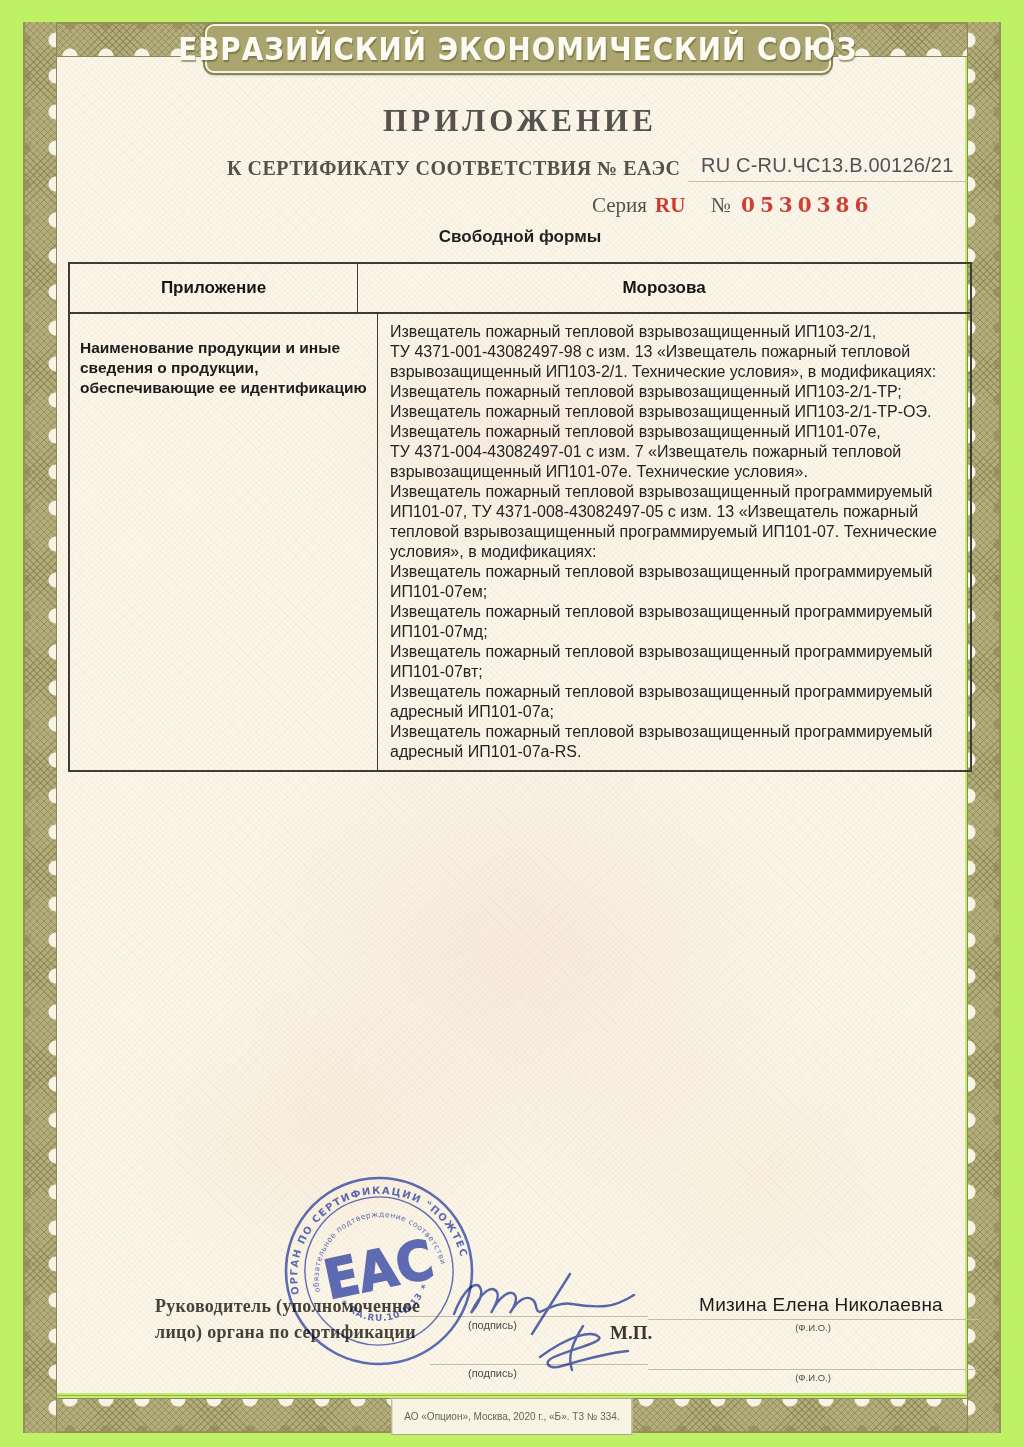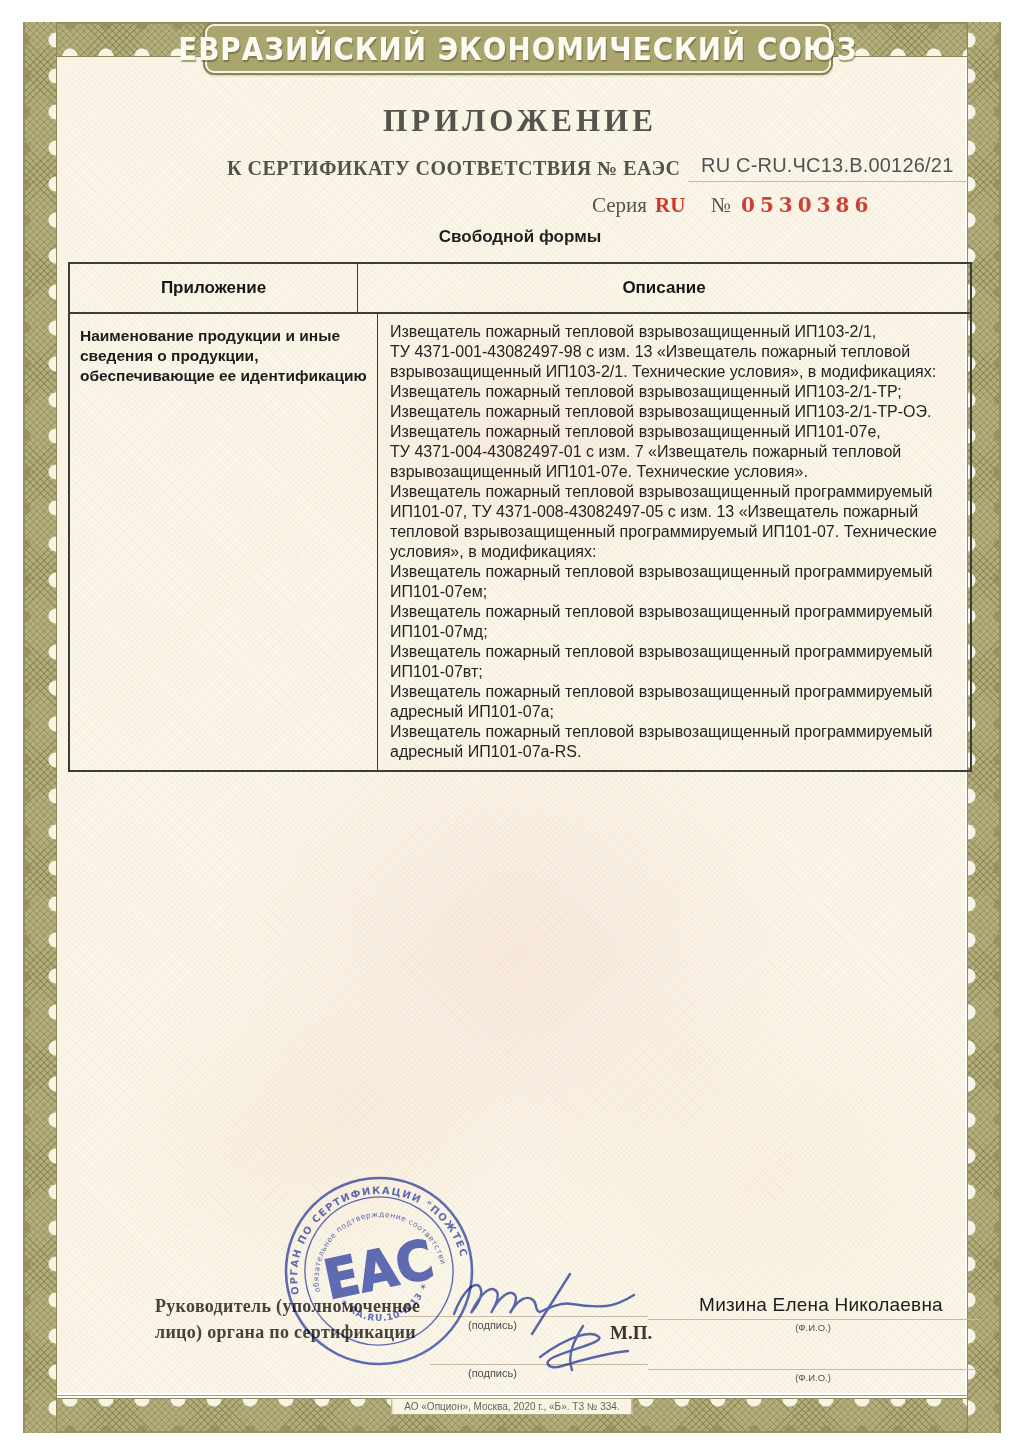--- a/index.html
+++ b/index.html
@@ -1,17 +1,17 @@
 <!DOCTYPE html>
 <html><head>
 <meta charset="utf-8">
 <style>
   html,body{margin:0;padding:0;}
   body{background:#e8e4d4;font-family:"Liberation Sans",sans-serif;}
-  .page{position:relative;width:1024px;height:1447px;margin:0 auto;background:#ffffff;overflow:hidden;}
+  .page{position:relative;width:1024px;height:1447px;margin:0 auto;background:#bef264;overflow:hidden;}
 
   
   .band{position:absolute;background-color:#b3ad7c;z-index:2;}
   .band-h{left:52px;right:52px;height:32px;
     background-image:
       radial-gradient(circle at 50% 100%, rgba(250,248,236,.95) 0 7px, rgba(250,248,236,0) 8px),
       radial-gradient(circle at 50% 0%, rgba(139,132,81,.55) 0 5px, rgba(139,132,81,0) 6px),
       repeating-linear-gradient(45deg, rgba(120,113,62,.45) 0 1px, rgba(0,0,0,0) 1px 5px),
       repeating-linear-gradient(-45deg, rgba(120,113,62,.45) 0 1px, rgba(0,0,0,0) 1px 5px);
     background-size:36px 100%,36px 100%,auto,auto;}
@@ -81,21 +81,21 @@
 
   
   .ann-table{position:absolute;left:68px;top:262px;width:900px;height:506px;z-index:3;
     border:2px solid #3d3c37;display:flex;flex-direction:column;}
   .ann-head{display:flex;height:50px;border-bottom:2px solid #3d3c37;}
   .ann-body{display:flex;flex:1;}
   .col-left{width:287px;border-right:1px solid #3d3c37;}
   .col-right{flex:1;}
   .head-cell{display:flex;align-items:center;justify-content:center;
     font-weight:bold;font-size:17px;color:#161616;}
-  .cell-name{padding:12px 10px;font-weight:bold;font-size:15.5px;line-height:20px;color:#1c1c1c;white-space:pre-line;}
+  .cell-name{padding:24px 10px;font-weight:bold;font-size:15.5px;line-height:20px;color:#1c1c1c;white-space:pre-line;}
   .cell-desc{padding:8px 12px;font-size:16px;line-height:20px;color:#242424;white-space:pre-line;}
 
   
   .serif-label{position:absolute;z-index:3;font-family:"Liberation Serif",serif;font-weight:bold;
     font-size:18px;line-height:26px;color:#46413a;white-space:pre-line;letter-spacing:.3px;}
   .lab-head{left:155px;top:1293px;}
   .lab-expert{left:155px;top:1348px;}
   .sig-line{position:absolute;height:1px;background:#c9b8a6;z-index:3;}
   .line-sign1{left:398px;top:1316px;width:250px;}
   .line-sign2{left:430px;top:1364px;width:218px;}
@@ -113,21 +113,21 @@
     font-size:19px;color:#1d1d1d;letter-spacing:.2px;}
   .person-head{left:656px;top:1294px;}
   .person-expert{left:648px;top:1346px;}
 
   .stamp-wrap{position:absolute;left:276px;top:1168px;width:206px;height:206px;z-index:4;
     mix-blend-mode:multiply;opacity:.88;}
   .autograph{position:absolute;left:420px;top:1258px;width:260px;height:134px;z-index:5;
     mix-blend-mode:multiply;}
 
   .footer-box{position:absolute;left:50%;transform:translateX(-50%);top:1398px;z-index:6;
-    background:#f8f4e4;border:1px solid #aea886;padding:2px 12px;
+    background:#f8f4e4;border:1px solid #aea886;padding:12px 12px;
     font-size:10px;color:#63635e;white-space:nowrap;}
 </style>
 </head>
 <body>
 
 <div class="page">
 
   <div class="texture"></div>
   <div class="inner-rule"></div>
   <div class="band band-h band-top"></div>
@@ -150,21 +150,21 @@
     <span class="series-value">RU</span>
     <span class="number-sign">№</span>
     <span class="blank-number">0530386</span>
   </div>
 
   <div class="form-type">Свободной формы</div>
 
   <div class="ann-table">
     <div class="ann-head">
       <div class="col-left head-cell">Приложение</div>
-      <div class="col-right head-cell">Описание</div>
+      <div class="col-right head-cell">Морозова</div>
     </div>
     <div class="ann-body">
       <div class="col-left cell-name">Наименование продукции и иные
 сведения о продукции,
 обеспечивающие ее идентификацию</div>
       <div class="col-right cell-desc">Извещатель пожарный тепловой взрывозащищенный ИП103-2/1,
 ТУ 4371-001-43082497-98 с изм. 13 «Извещатель пожарный тепловой
 взрывозащищенный ИП103-2/1. Технические условия», в модификациях:
 Извещатель пожарный тепловой взрывозащищенный ИП103-2/1-ТР;
 Извещатель пожарный тепловой взрывозащищенный ИП103-2/1-ТР-ОЭ.

